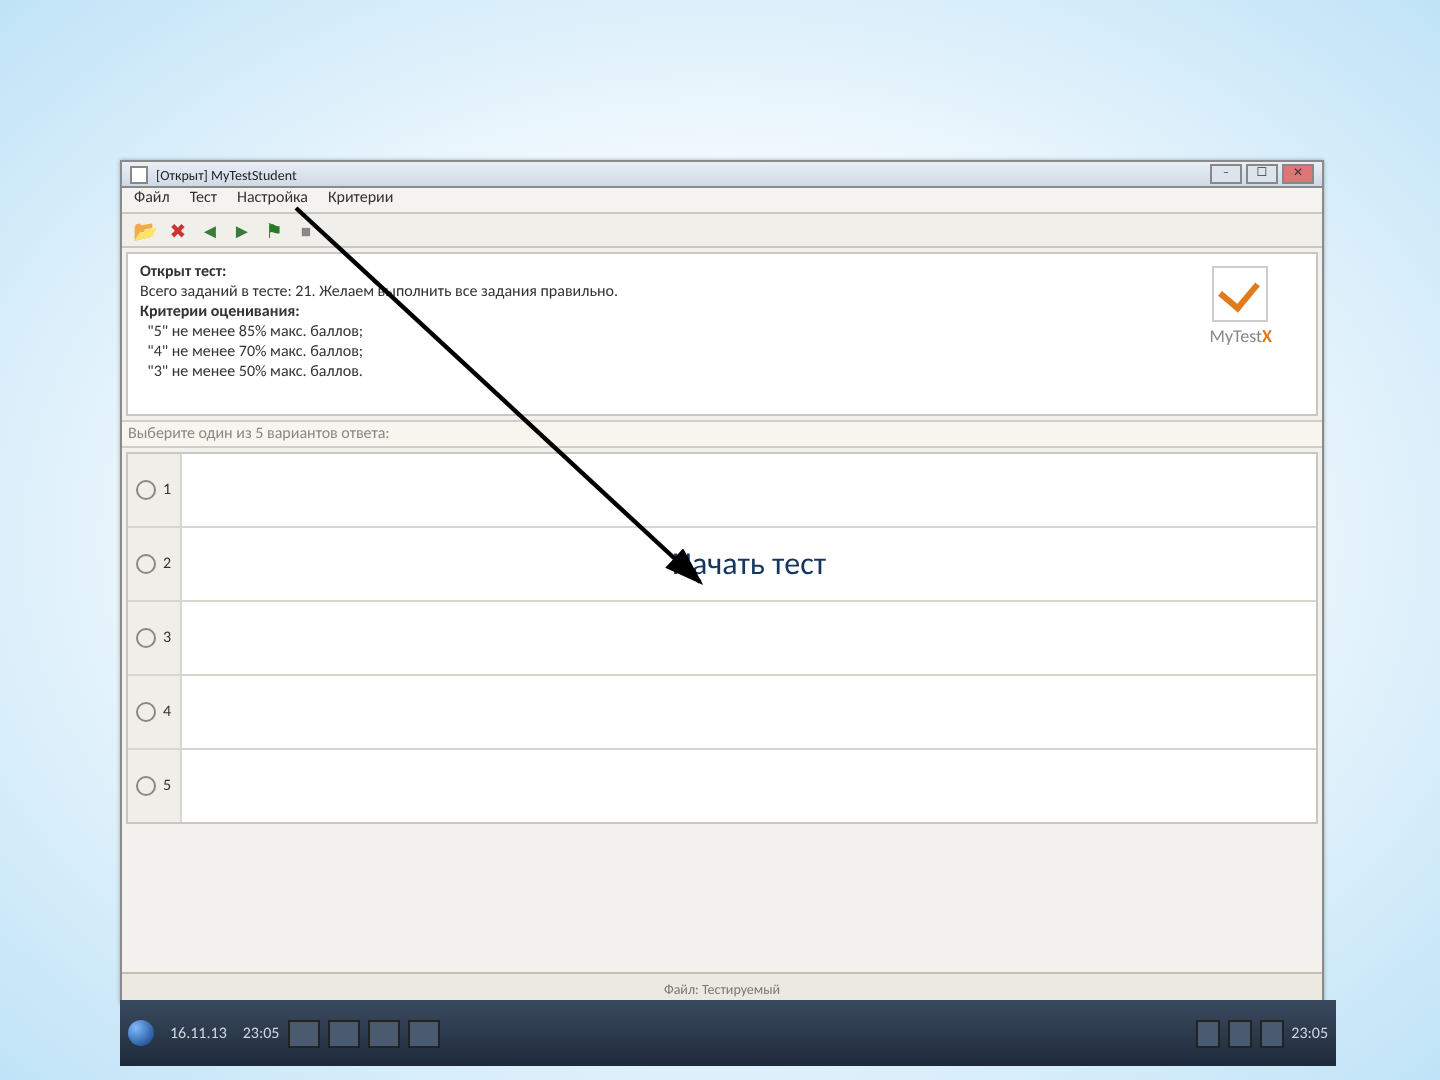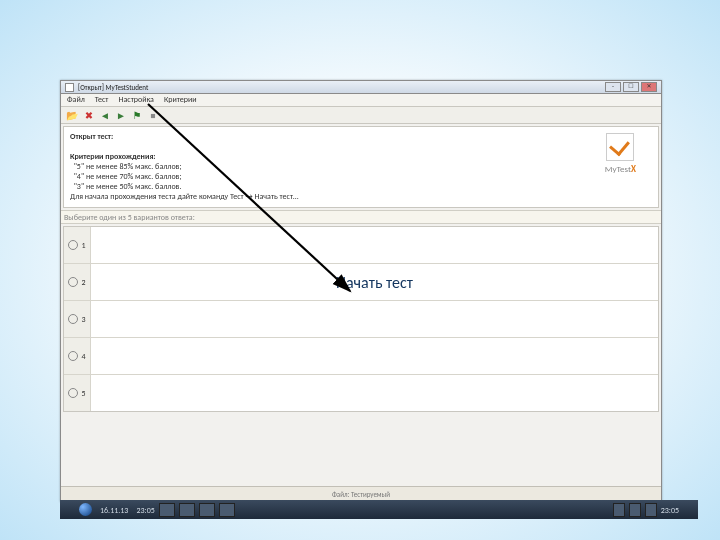--- a/index.html
+++ b/index.html
@@ -23,21 +23,21 @@
   .logo-text{font-size:9px;color:#888;}
   .logo-x{color:#e07a1a;font-weight:700;}
   .question-strip{background:#f7f5ed;border-top:1px solid #d0cec5;border-bottom:1px solid #d0cec5;height:12px;padding:0 3px;font-size:8px;line-height:12px;color:#888;}
   .answers{background:#fff;border:1px solid #c9c7c0;margin:2px;flex:1;}
   .answer-row{display:flex;border-bottom:1px solid #d7d5cc;min-height:36px;}
   .ans-num{width:26px;background:#efeee8;border-right:1px solid #d7d5cc;display:flex;align-items:center;justify-content:center;}
   .radio{width:8px;height:8px;border:1px solid #888;border-radius:50%;margin-right:3px;}
   .ans-body{flex:1;display:flex;align-items:center;justify-content:center;font-size:13px;color:#173b6f;}
   .statusbar{position:absolute;left:0;right:0;bottom:0;height:14px;background:#ece9e0;border-top:1px solid #c2bfb6;font-size:7px;color:#777;display:flex;align-items:center;justify-content:center;}
   .arrow-svg{position:absolute;top:96px;left:140px;width:260px;height:210px;pointer-events:none;}
-  .taskbar{position:absolute;left:60px;width:600px;top:500px;height:19px;background:linear-gradient(#3a4a5e,#1e2a3a);display:flex;align-items:center;padding:0 19px;gap:4px;}
+  .taskbar{position:absolute;left:60px;width:600px;top:500px;height:33px;background:linear-gradient(#3a4a5e,#1e2a3a);display:flex;align-items:center;padding:0 4px;gap:4px;}
   .tb-item{width:14px;height:12px;background:#4a5b70;border:1px solid #222;}
   .tb-orb{width:13px;height:13px;border-radius:50%;background:radial-gradient(circle at 30% 30%,#7fb8ff,#0a3a7a);flex:0 0 auto;}
   .tb-spacer{flex:1;}
   .tb-time{color:#cfd8e2;font-size:8px;}
   .menubar span{cursor:default;}
 </style>
 </head>
 <body>
 
 <div class="slide">
@@ -66,26 +66,25 @@
       <span class="tool-ico">📂</span>
       <span class="tool-ico" style="color:#c33;">✖</span>
       <span class="tool-ico" style="color:#3a7d3a;">◄</span>
       <span class="tool-ico" style="color:#3a7d3a;">►</span>
       <span class="tool-ico" style="color:#2a7a2a;">⚑</span>
       <span class="tool-ico" style="color:#888;">⏹</span>
     </div>
 
     <div class="info-panel">
       <b>Открыт тест:</b><br>
-      <br>
-      <b>Критерии прохождения:</b><br>
+      <span>Всего заданий в тесте: 21. Желаем выполнить все задания правильно.</span><br>
+      <b>Критерии оценивания:</b><br>
       &nbsp;&nbsp;<span>"5" не менее 85% макс. баллов;</span><br>
       &nbsp;&nbsp;<span>"4" не менее 70% макс. баллов;</span><br>
       &nbsp;&nbsp;<span>"3" не менее 50% макс. баллов.</span><br>
-      <span>Для начала прохождения теста дайте команду Тест → Начать тест…</span>
       <div class="logo">
         <div class="logo-check"></div>
         <span class="logo-text">
           <span>MyTest</span><span class="logo-x">X</span>
         </span>
       </div>
     </div>
 
     <div class="question-strip">Выберите один из 5 вариантов ответа:</div>
 

